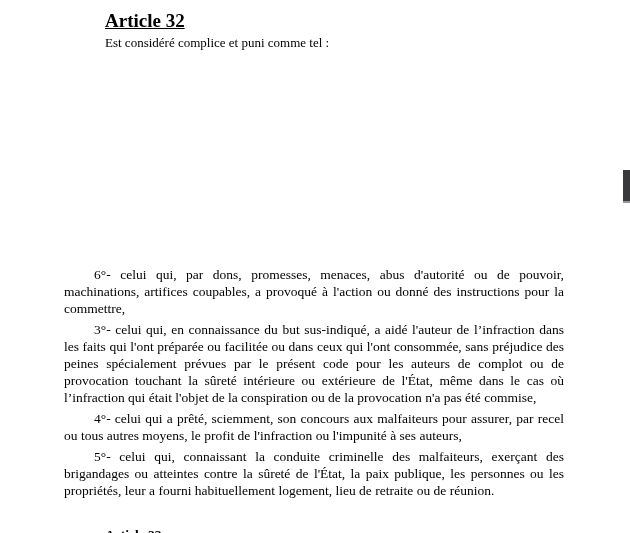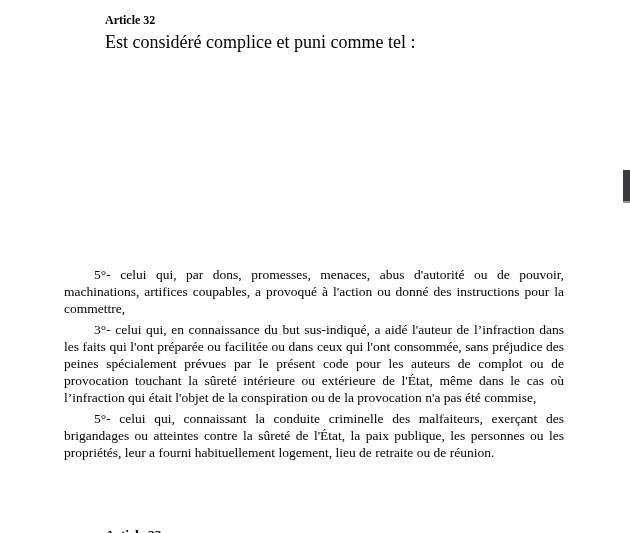--- a/index.html
+++ b/index.html
@@ -16,27 +16,28 @@
     position: absolute;
     inset: 0;
     background: #ffffff;
     overflow: hidden;
   }
   .doc {
     padding-top: 12px;
   }
   .article-heading {
     margin: 0 14px 0 105px;
-    font-size: 12px;
+    font-size: 19px;
     line-height: 17px;
     font-weight: bold;
+    text-decoration: underline;
   }
   .article-intro {
     margin: 5px 0 0 105px;
-    font-size: 18px;
+    font-size: 13px;
     line-height: 17px;
     font-family: Liberation Serif, serif;
   }
   .big-gap {
     height: 211px;
   }
   .article-body {
     margin: 0;
   }
   .article-body p.clause {
@@ -69,25 +70,26 @@
 </head>
 <body>
 
 <div class="page">
   <div class="doc">
     <p class="article-heading">Article 32</p>
     <p class="article-intro">Est considéré complice et puni comme tel :</p>
     <div class="big-gap"></div>
     <div class="article-body">
 
-        <p class="clause">5°- celui qui, par dons, promesses, menaces, abus d'autorité ou de pouvoir, machinations, artifices coupables, a provoqué à l'action ou donné des instructions pour la commettre,</p>
+        <p class="clause">6°- celui qui, par dons, promesses, menaces, abus d'autorité ou de pouvoir, machinations, artifices coupables, a provoqué à l'action ou donné des instructions pour la commettre,</p>
 
 
         <p class="clause">3°- celui qui, en connaissance du but sus-indiqué, a aidé l'auteur de l’infraction dans les faits qui l'ont préparée ou facilitée ou dans ceux qui l'ont consommée, sans préjudice des peines spécialement prévues par le présent code pour les auteurs de complot ou de provocation touchant la sûreté intérieure ou extérieure de l'État, même dans le cas où l’infraction qui était l'objet de la conspiration ou de la provocation n'a pas été commise,</p>
 
+        <p class="clause">4°- celui qui a prêté, sciemment, son concours aux malfaiteurs pour assurer, par recel ou tous autres moyens, le profit de l'infraction ou l'impunité à ses auteurs,</p>
 
         <p class="clause">5°- celui qui, connaissant la conduite criminelle des malfaiteurs, exerçant des brigandages ou atteintes contre la sûreté de l'État, la paix publique, les personnes ou les propriétés, leur a fourni habituellement logement, lieu de retraite ou de réunion.</p>
       </div>
   </div>
 
   <p class="next-article-heading">Article 33</p>
 
   <div class="scrollbar-thumb"></div>
 </div>
 

